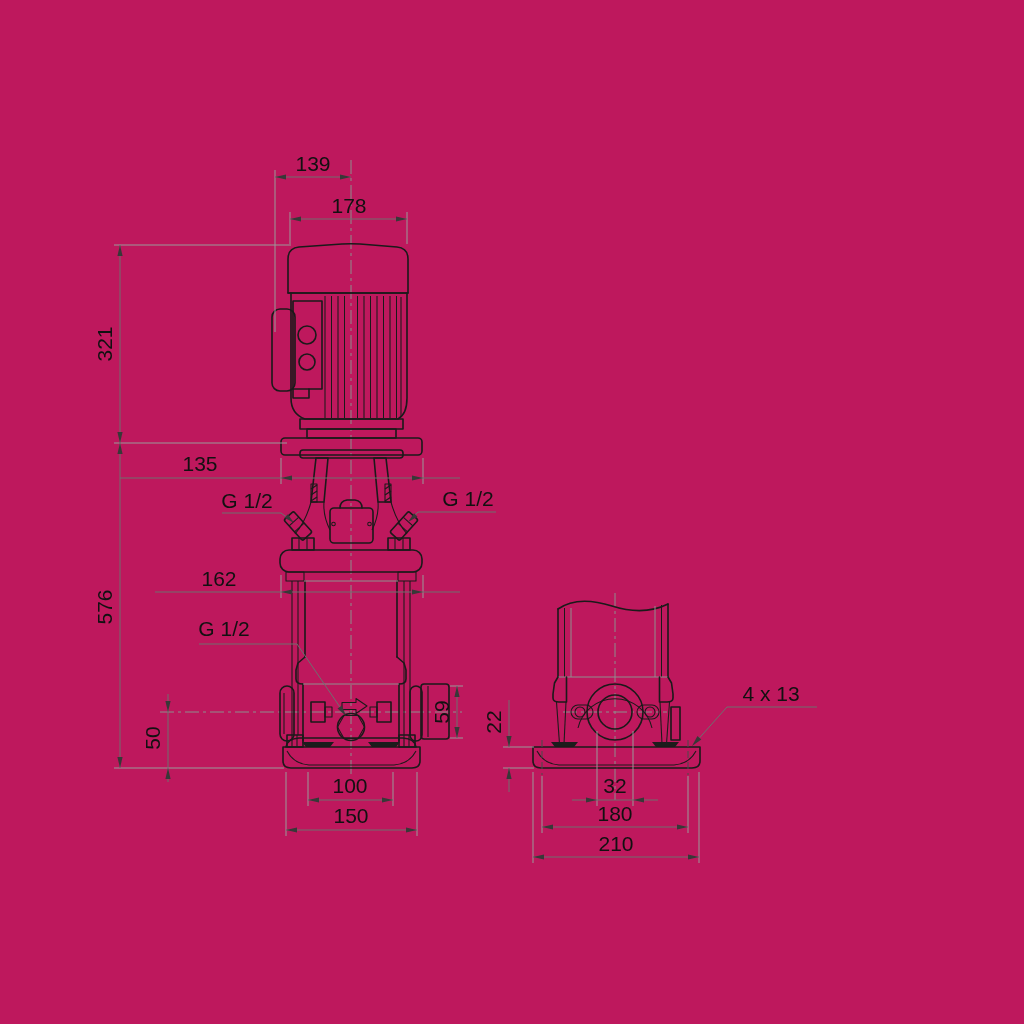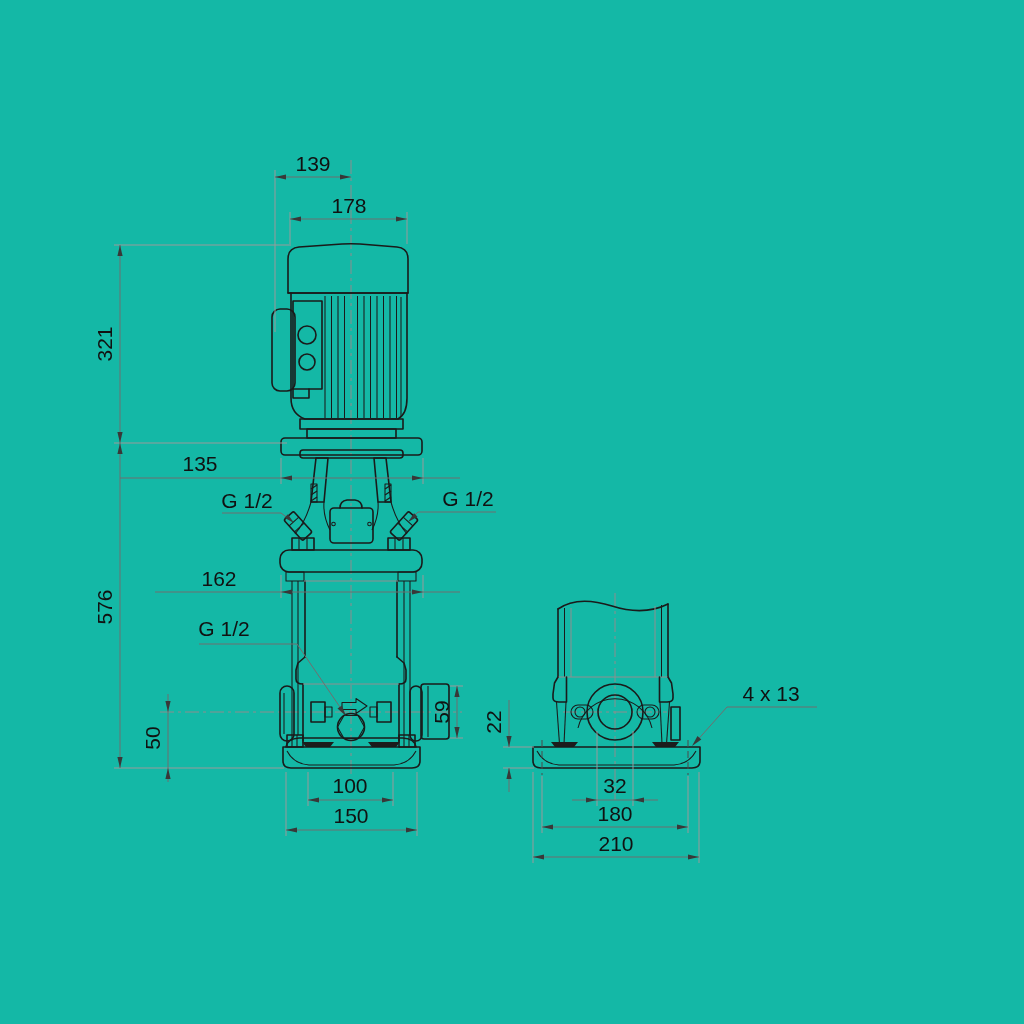--- a/index.html
+++ b/index.html
@@ -1,16 +1,16 @@
 <!DOCTYPE html>
 <html><head>
 <meta charset="utf-8">
 <style>
   html,body{margin:0;padding:0;background:#ffffff;}
-  .stage{position:relative;width:1024px;height:1024px;background:#14b8a6;overflow:hidden;
+  .stage{position:relative;width:1024px;height:1024px;background:#be185d;overflow:hidden;
          font-family:"Liberation Sans", sans-serif;}
   svg{display:block;}
   
   .obj   {stroke:#1a1a1a;stroke-width:1.6;fill:none;stroke-linejoin:round;stroke-linecap:round;}
   .objth {stroke:#1a1a1a;stroke-width:1.05;fill:none;stroke-linejoin:round;}
   .objgr {stroke:#8f8f8f;stroke-width:1;fill:none;}
   .dim   {stroke:#6f6f6f;stroke-width:1;fill:none;}
   .ext   {stroke:#9a9a9a;stroke-width:1;fill:none;}
   .cl    {stroke:#8d8d8d;stroke-width:1;fill:none;stroke-dasharray:14 4 3 4;}
   .dash  {stroke:#4a4a4a;stroke-width:1;fill:none;stroke-dasharray:7 4;}

